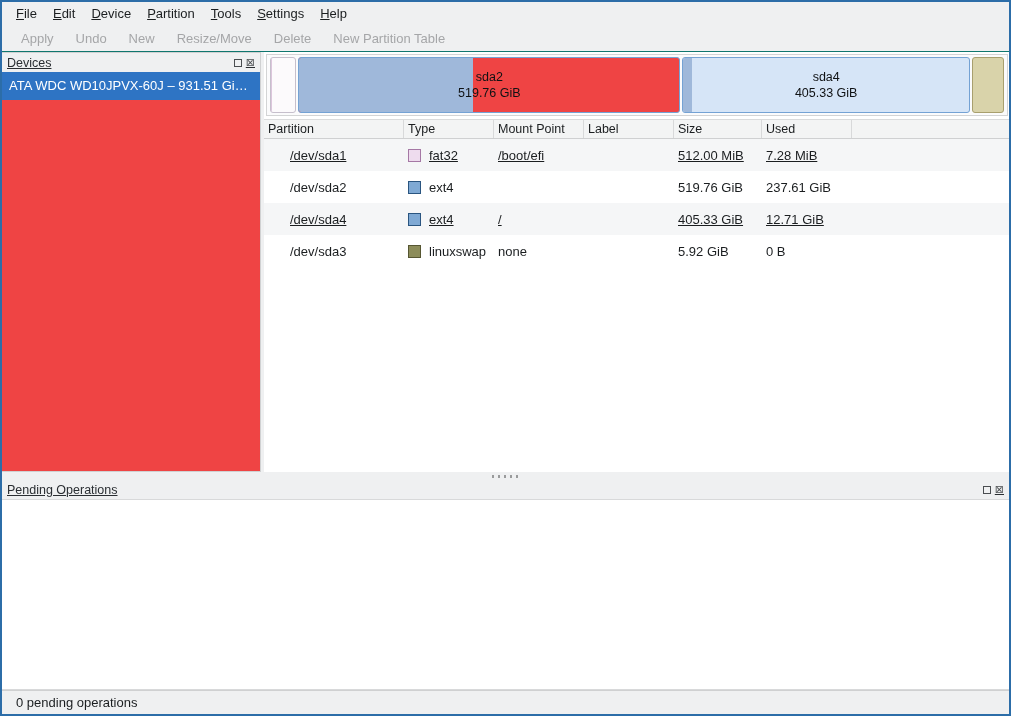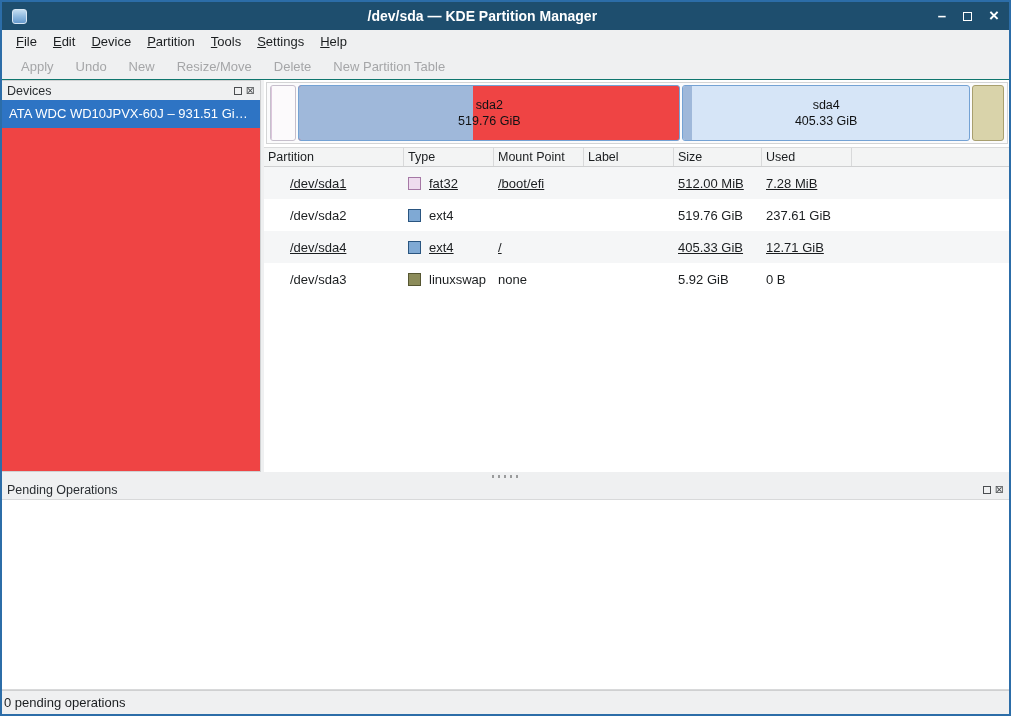--- a/index.html
+++ b/index.html
@@ -57,21 +57,21 @@
   .devices-panel {
     flex: 0 0 259px; width: 259px;
     display: flex; flex-direction: column;
     background: #ffffff;
     border: 1px solid #d0d1d2; border-left: none;
   }
   .panel-header {
     height: 19px; flex: 0 0 auto;
     display: flex; align-items: center;
     background: #eff0f1; padding: 0 5px;
-    font-size: 12.5px; color: #2a2e32;
+    font-size: 12.5px; color: #2a2e32; text-decoration: underline;
   }
   .panel-header .ph-title { flex: 1; }
   .dock-btn {
     color: #4a4d50; font-size: 11px; line-height: 11px;
     margin-left: 4px; display: flex; align-items: center; justify-content: center;
   }
   .float-box { width: 8px; height: 8px; border: 1px solid #4a4d50; display: inline-block; }
   .device-list { flex: 1 1 auto; background: #ef4444; }
   .device-item {
     height: 28px; line-height: 28px;
@@ -137,40 +137,29 @@
   }
   .h-splitter .dots {
     width: 28px; height: 3px;
     background: repeating-linear-gradient(90deg, #9a9b9c 0 2px, transparent 2px 6px);
   }
   .pending-panel { flex: 0 0 auto; display: flex; flex-direction: column; }
   .pending-body { height: 191px; background: #ffffff; border-top: 1px solid #d8d9da; border-bottom: 1px solid #d8d9da; }
   
   .statusbar {
     height: 24px; flex: 0 0 auto;
-    display: flex; align-items: center; padding: 0 2px;
+    display: flex; align-items: center; padding: 0 14px;
     background: #eff0f1; border-top: 1px solid #cfd0d1;
   }
 </style>
 </head>
 <body>
 
 <div class="window">
 
-  <div class="titlebar">
-    <span class="app-icon"></span>
-    <div class="tb-title">/dev/sda — KDE Partition Manager</div>
-    <div class="win-controls">
-      <span class="win-btn min-glyph">–</span>
-      <span class="win-btn">
-          <span class="max-glyph"></span>
-        </span>
-      <span class="win-btn close-glyph">×</span>
-    </div>
-  </div>
 
   <div class="menubar">
       <span class="menu-item">File</span>
       <span class="menu-item">Edit</span>
       <span class="menu-item">Device</span>
       <span class="menu-item">Partition</span>
       <span class="menu-item">Tools</span>
       <span class="menu-item">Settings</span>
       <span class="menu-item">Help</span>
     </div>

